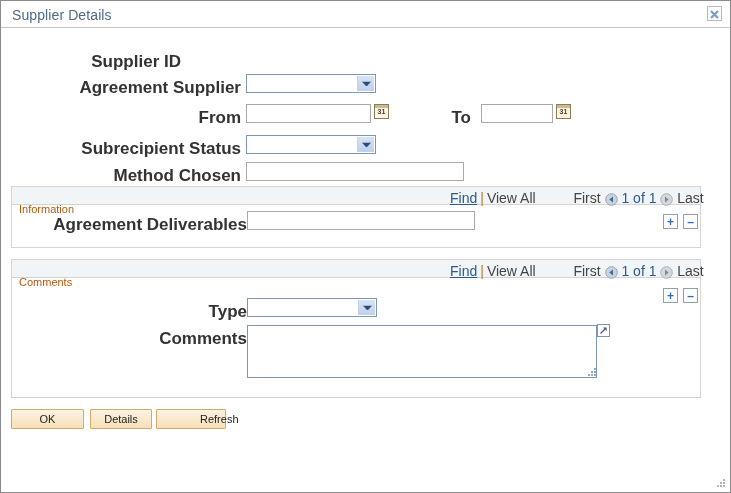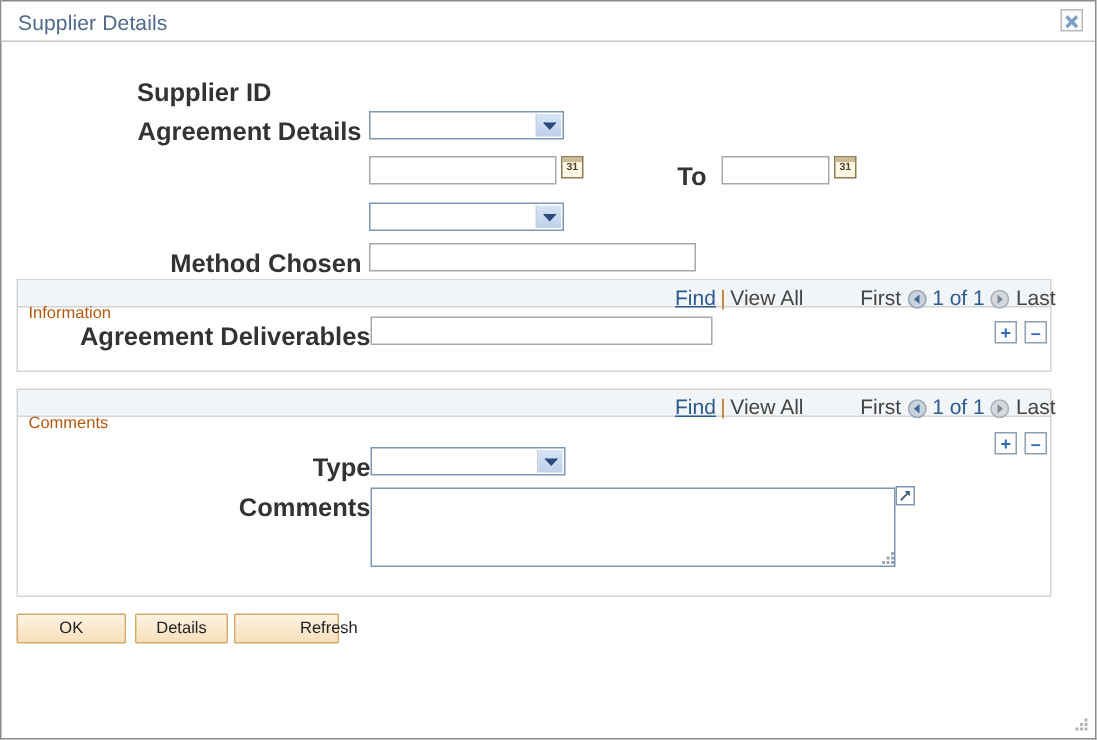--- a/index.html
+++ b/index.html
@@ -256,42 +256,44 @@
     <div id="title-text">Supplier Details</div>
     <div id="close-btn" title="Close">
       <svg width="11" height="11" viewBox="0 0 11 11">
         <path d="M2 2 L9 9 M9 2 L2 9" stroke="#7b9ec4" stroke-width="2.2" fill="none"></path>
       </svg>
     </div>
   </div>
 
   <div class="flabel" style="left:60px; top:52px; width:120px;">Supplier ID</div>
 
-  <div class="flabel" style="left:60px; top:78px; width:180px;">Agreement Details</div>
+  <div class="flabel" style="left:60px; top:78px; width:180px;">Agreement Supplier</div>
   <div class="sel" style="left:245px; top:74px; width:130px;">
     <div class="arrowbox">
       <svg width="9" height="6" viewBox="0 0 9 6">
         <path d="M0.5 0.7 L4.5 5 L8.5 0.7" fill="#2a4a7c" stroke="#2a4a7c" stroke-width="1"></path>
       </svg>
     </div>
   </div>
 
+  <div class="flabel" style="left:60px; top:108px; width:180px;">From</div>
   <input class="txt" style="left: 245px; top: 104px; width: 125px;" type="text" value="">
   <div class="calicon" style="left:373px; top:104px;" title="Choose a date">
     <div class="bar"></div>
     <div class="num">31</div>
   </div>
 
   <div class="flabel" style="left:400px; top:108px; width:70px;">To</div>
   <input class="txt" style="left: 480px; top: 104px; width: 72px;" type="text" value="">
   <div class="calicon" style="left:555px; top:104px;" title="Choose a date">
     <div class="bar"></div>
     <div class="num">31</div>
   </div>
 
+  <div class="flabel" style="left:60px; top:139px; width:180px;">Subrecipient Status</div>
   <div class="sel" style="left:245px; top:135px; width:130px;">
     <div class="arrowbox">
       <svg width="9" height="6" viewBox="0 0 9 6">
         <path d="M0.5 0.7 L4.5 5 L8.5 0.7" fill="#2a4a7c" stroke="#2a4a7c" stroke-width="1"></path>
       </svg>
     </div>
   </div>
 
   <div class="flabel" style="left:60px; top:166px; width:180px;">Method Chosen</div>
   <input class="txt" style="left: 245px; top: 162px; width: 218px;" type="text" value="">

